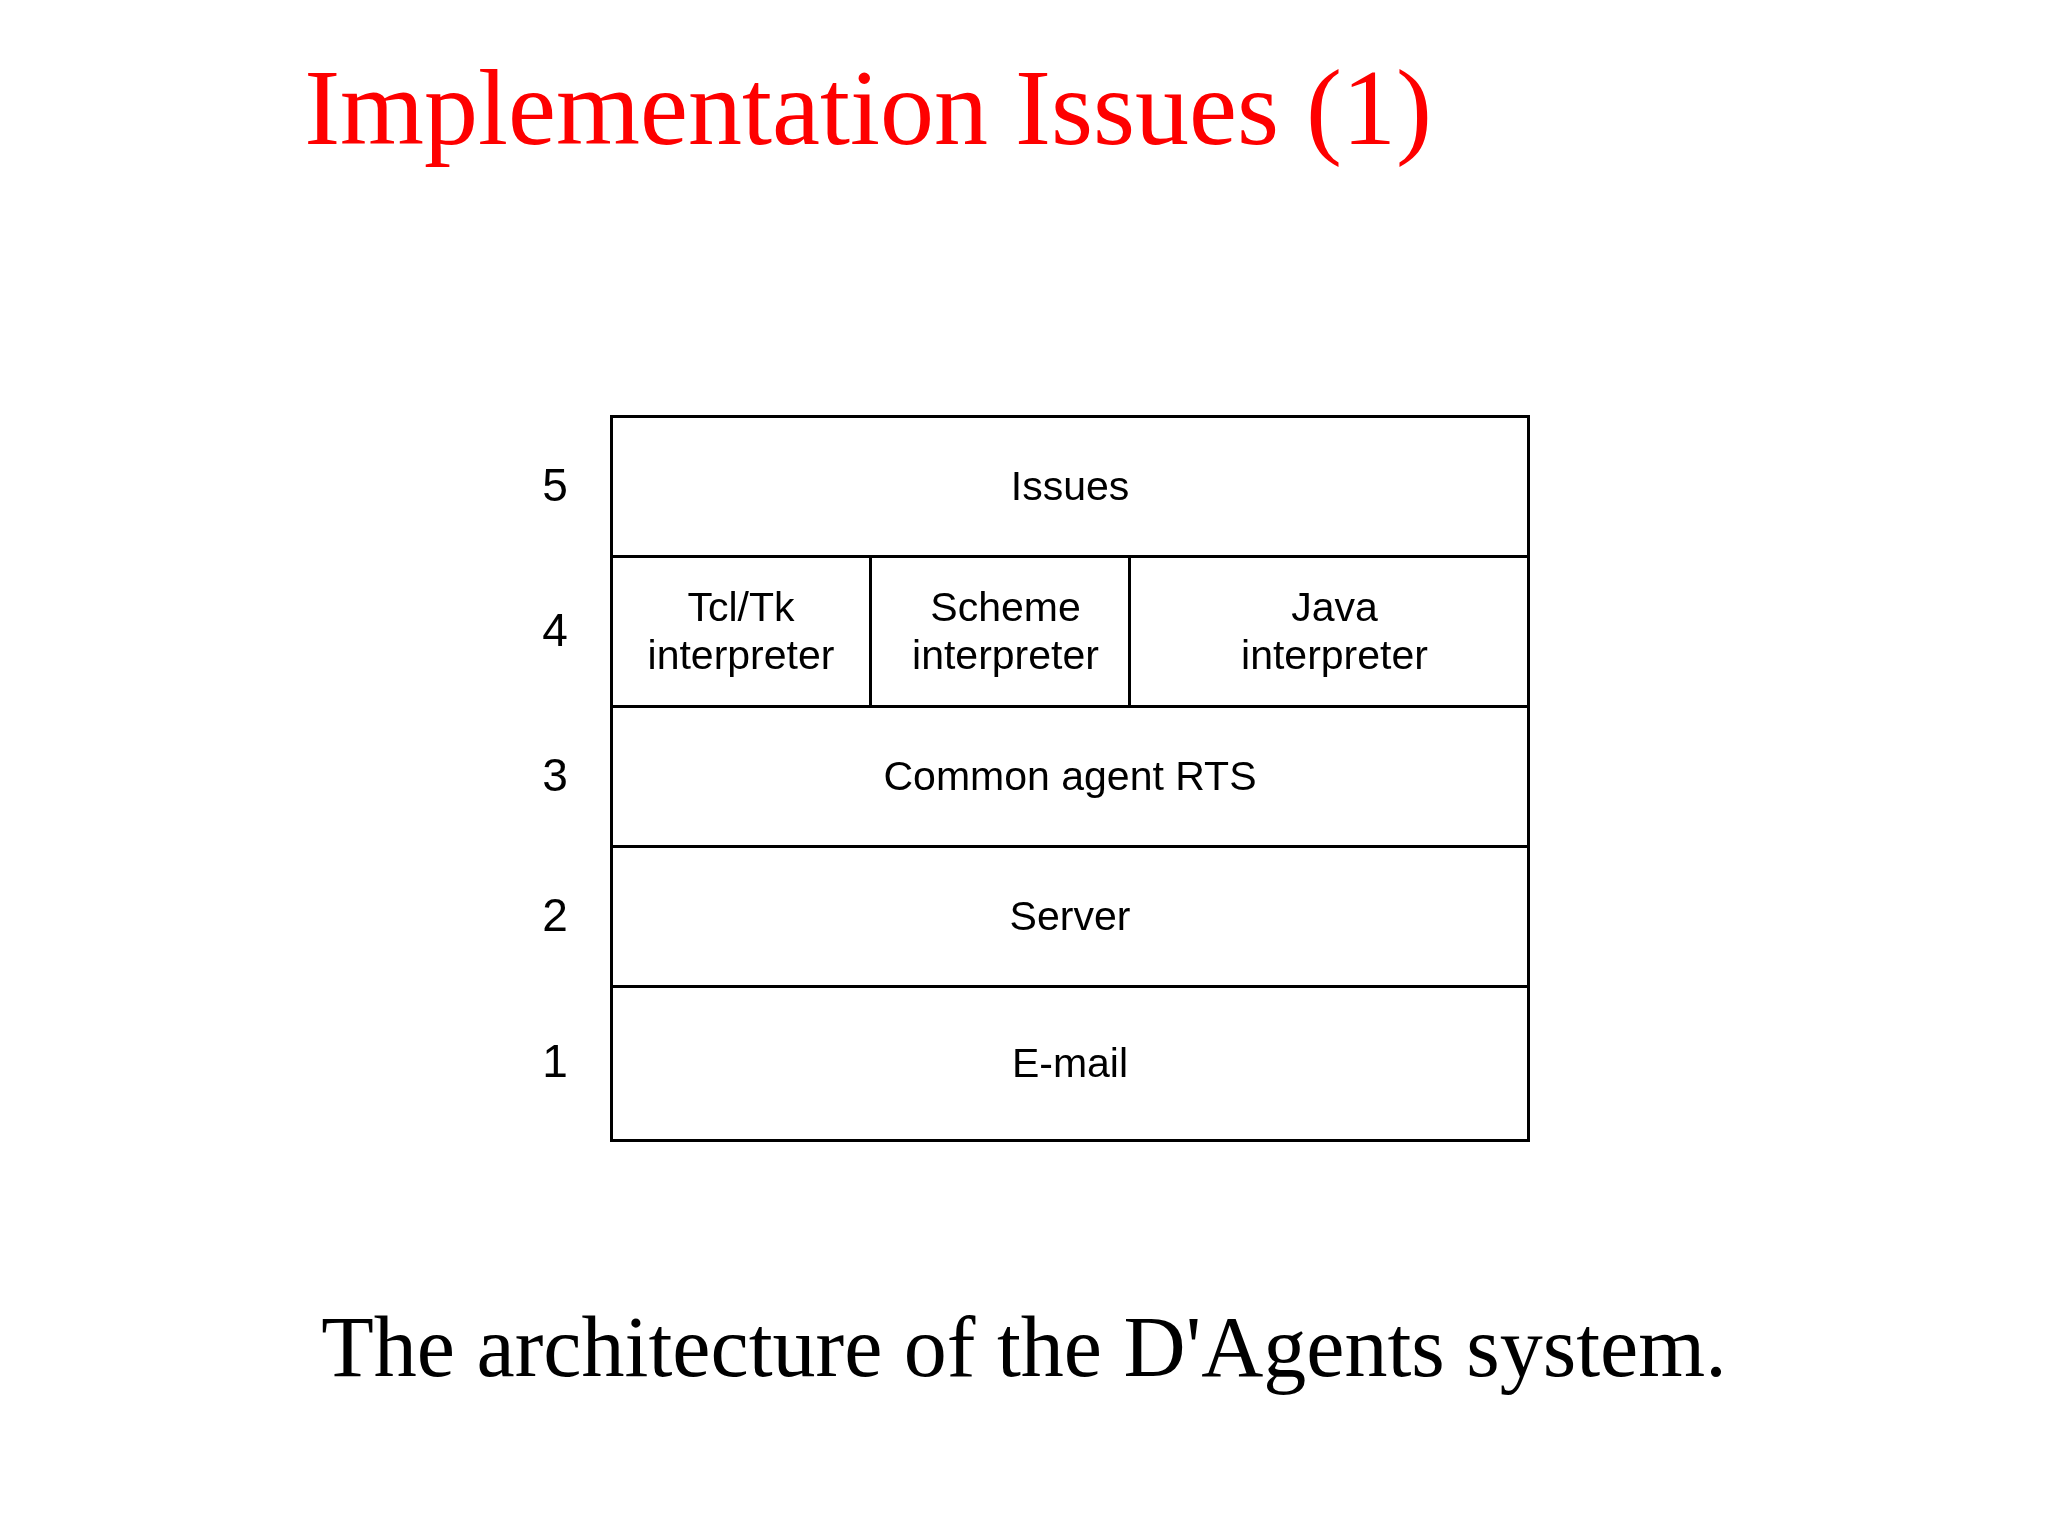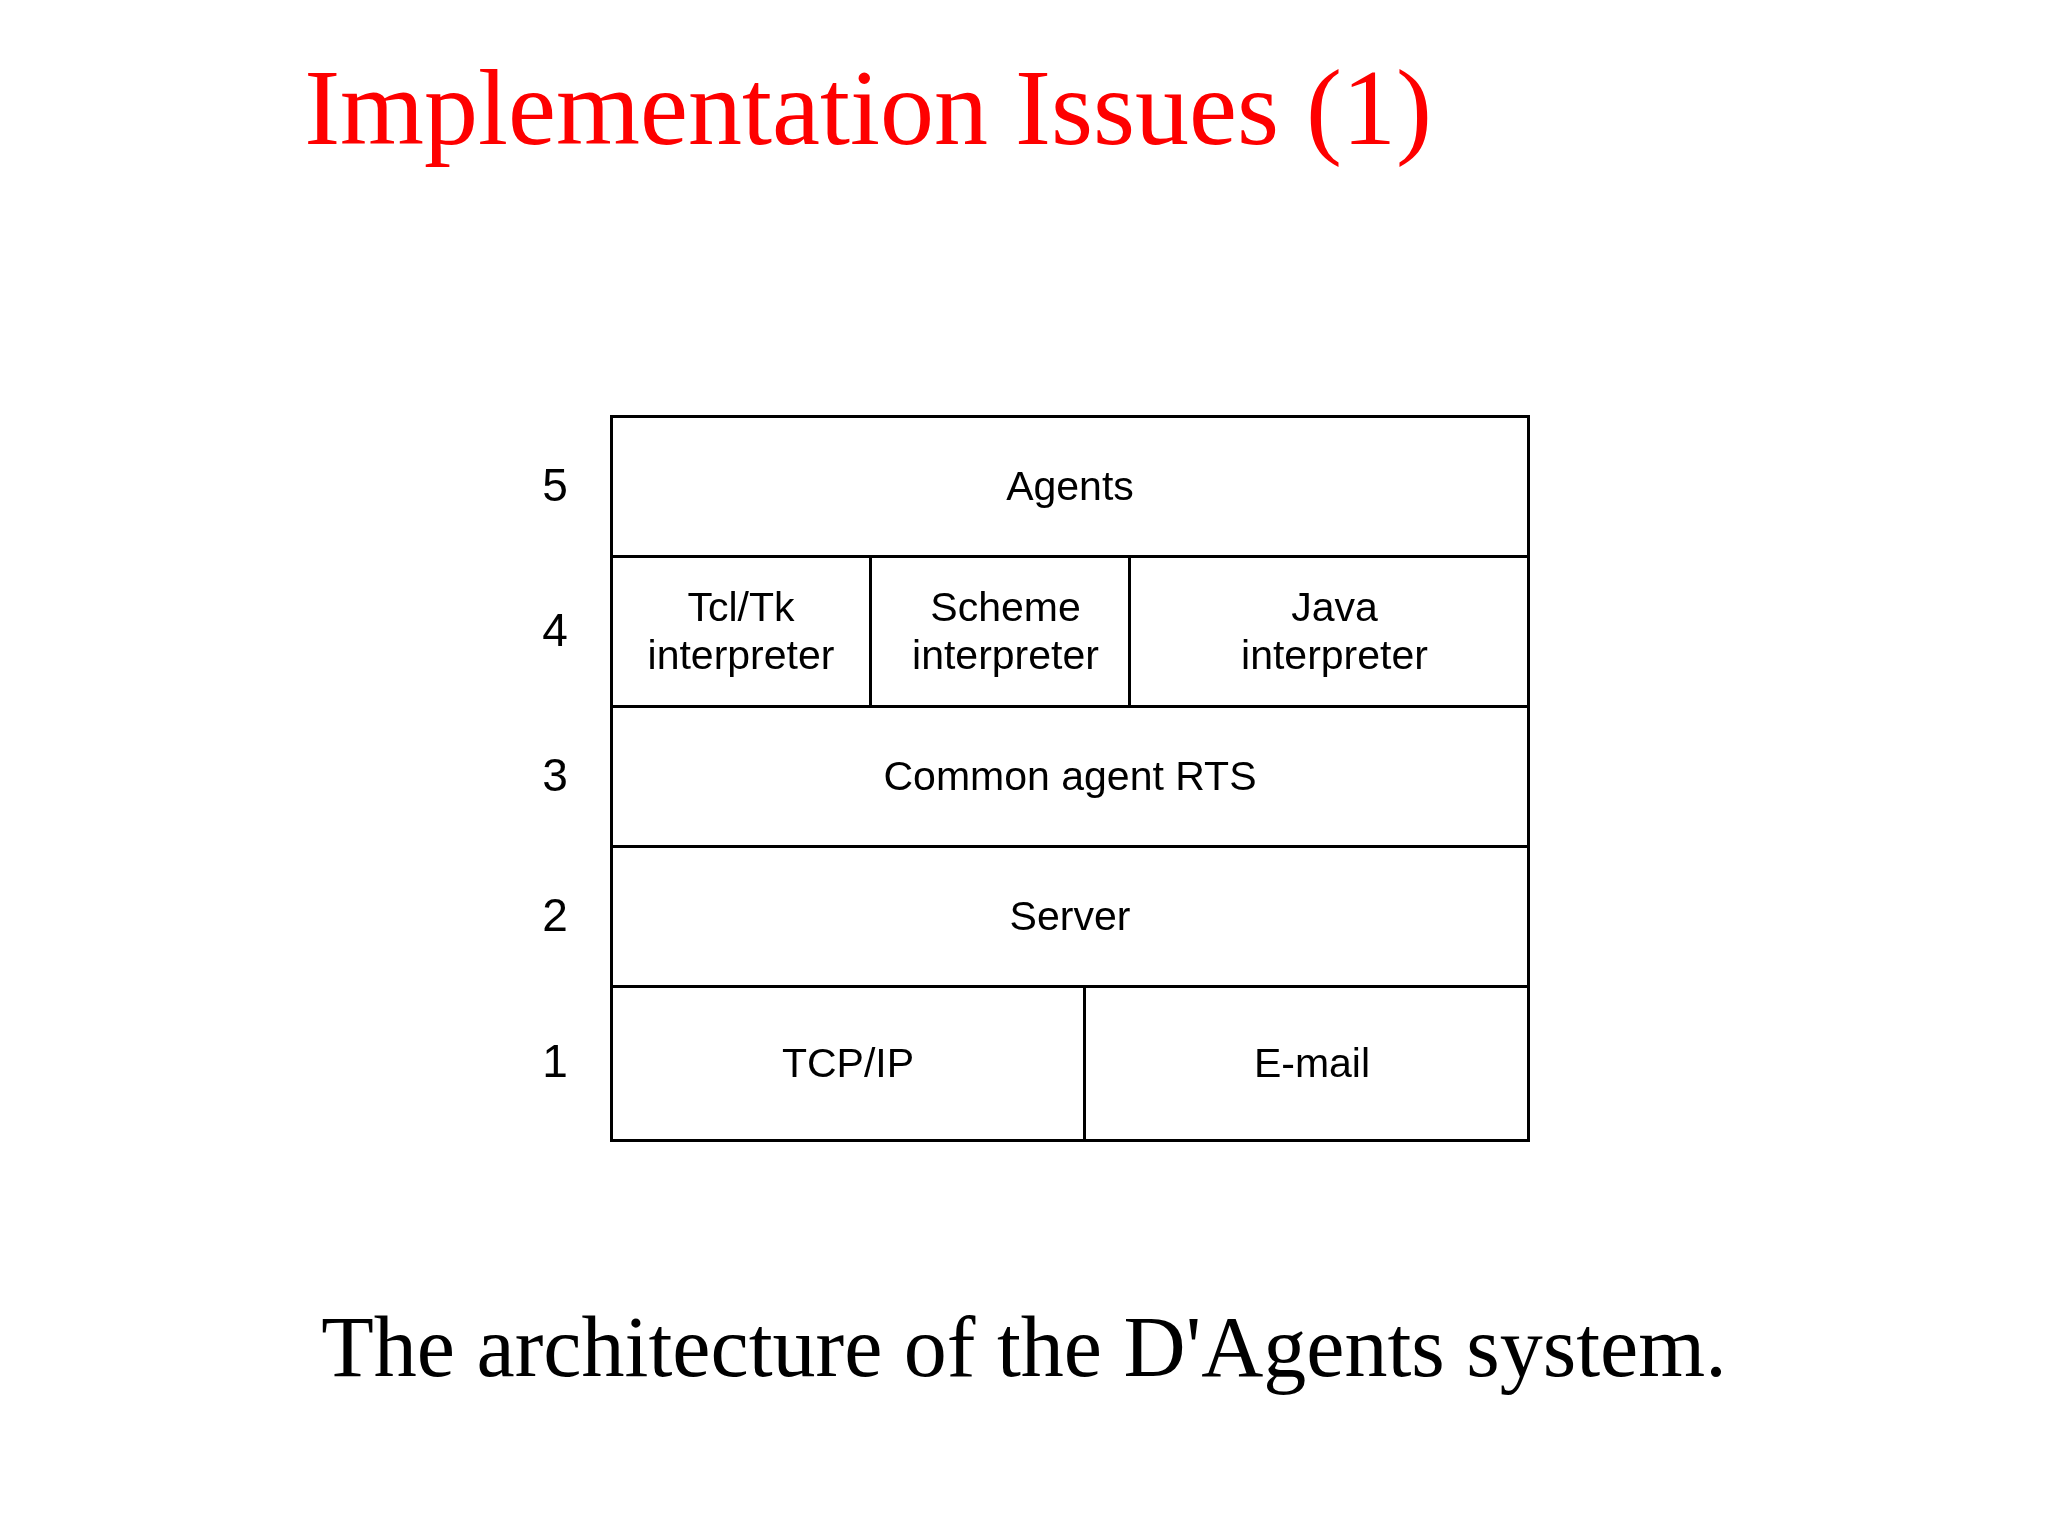--- a/index.html
+++ b/index.html
@@ -148,21 +148,21 @@
       <div class="num r5">5</div>
       <div class="num r4">4</div>
       <div class="num r3">3</div>
       <div class="num r2">2</div>
       <div class="num r1">1</div>
     </div>
 
     <div id="stack">
 
       <div class="stack-row r5">
-        <div class="cell">Agents</div>
+        <div class="cell">Issues</div>
       </div>
 
       <div class="stack-row r4">
         <div class="cell col-tcl">
           <span>
             <span>Tcl/Tk</span><br>
             <span>interpreter</span>
           </span>
         </div>
         <div class="cell col-scheme">
@@ -181,21 +181,20 @@
 
       <div class="stack-row r3">
         <div class="cell">Common agent RTS</div>
       </div>
 
       <div class="stack-row r2">
         <div class="cell">Server</div>
       </div>
 
       <div class="stack-row r1">
-        <div class="cell col-tcpip">TCP/IP</div>
         <div class="cell col-email">E-mail</div>
       </div>
 
     </div>
   </div>
 
   <div id="caption">The architecture of the D'Agents system.</div>
 
 </div>
 

